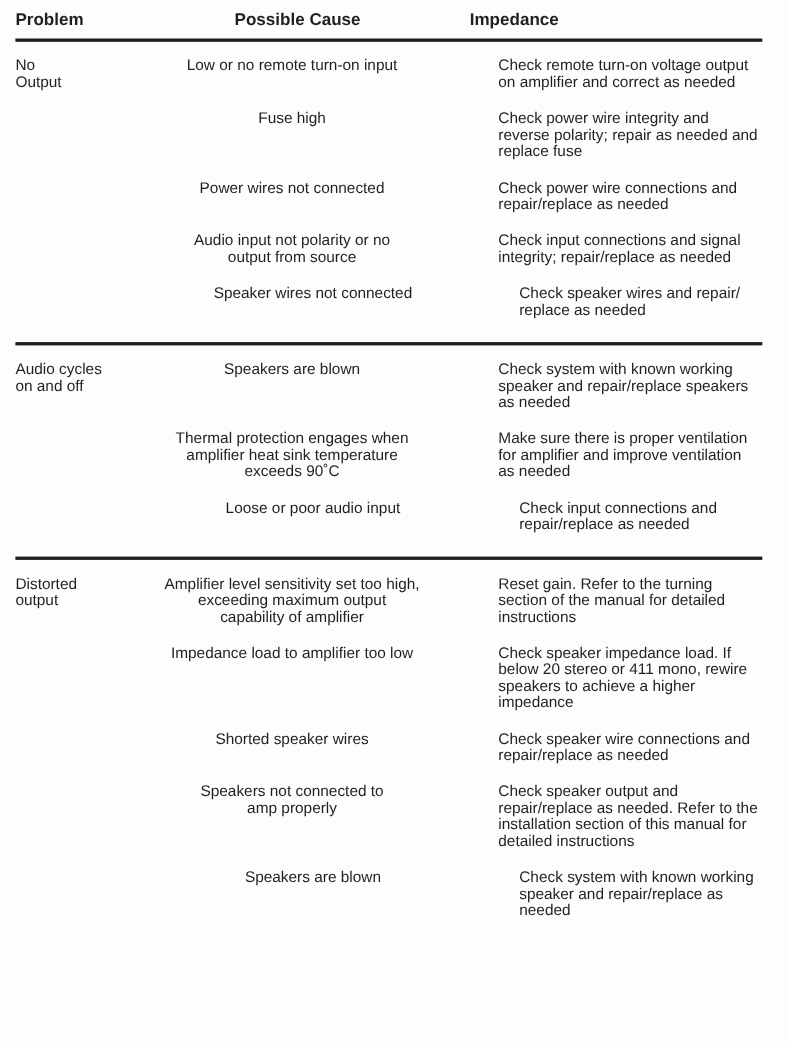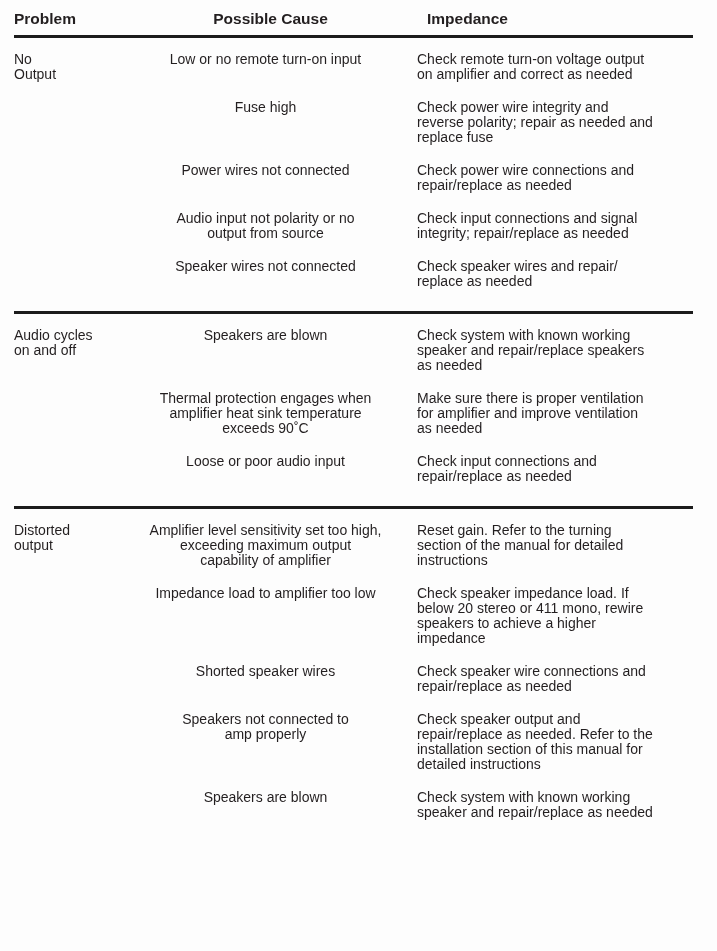--- a/index.html
+++ b/index.html
@@ -41,23 +41,24 @@
     white-space: pre-line;
   }
   .rows {
     flex: 1 1 auto;
     display: flex;
     flex-direction: column;
   }
   .row {
     display: flex;
     margin-bottom: 18px;
+    gap: 36px;
   }
   .row .col-cause { flex: 0 0 293px; width: 293px; }
-  .row:last-child { margin-bottom: 15px; }
+  .row:last-child { margin-bottom: 15px; margin-left: 19px; }
   .section:last-child .row:last-child { margin-bottom: 0; }
 </style>
 </head>
 <body>
 
 <div class="page">
 
   <div class="header-row">
     <div class="col-problem">Problem</div>
     <div class="col-cause">Possible Cause</div>

